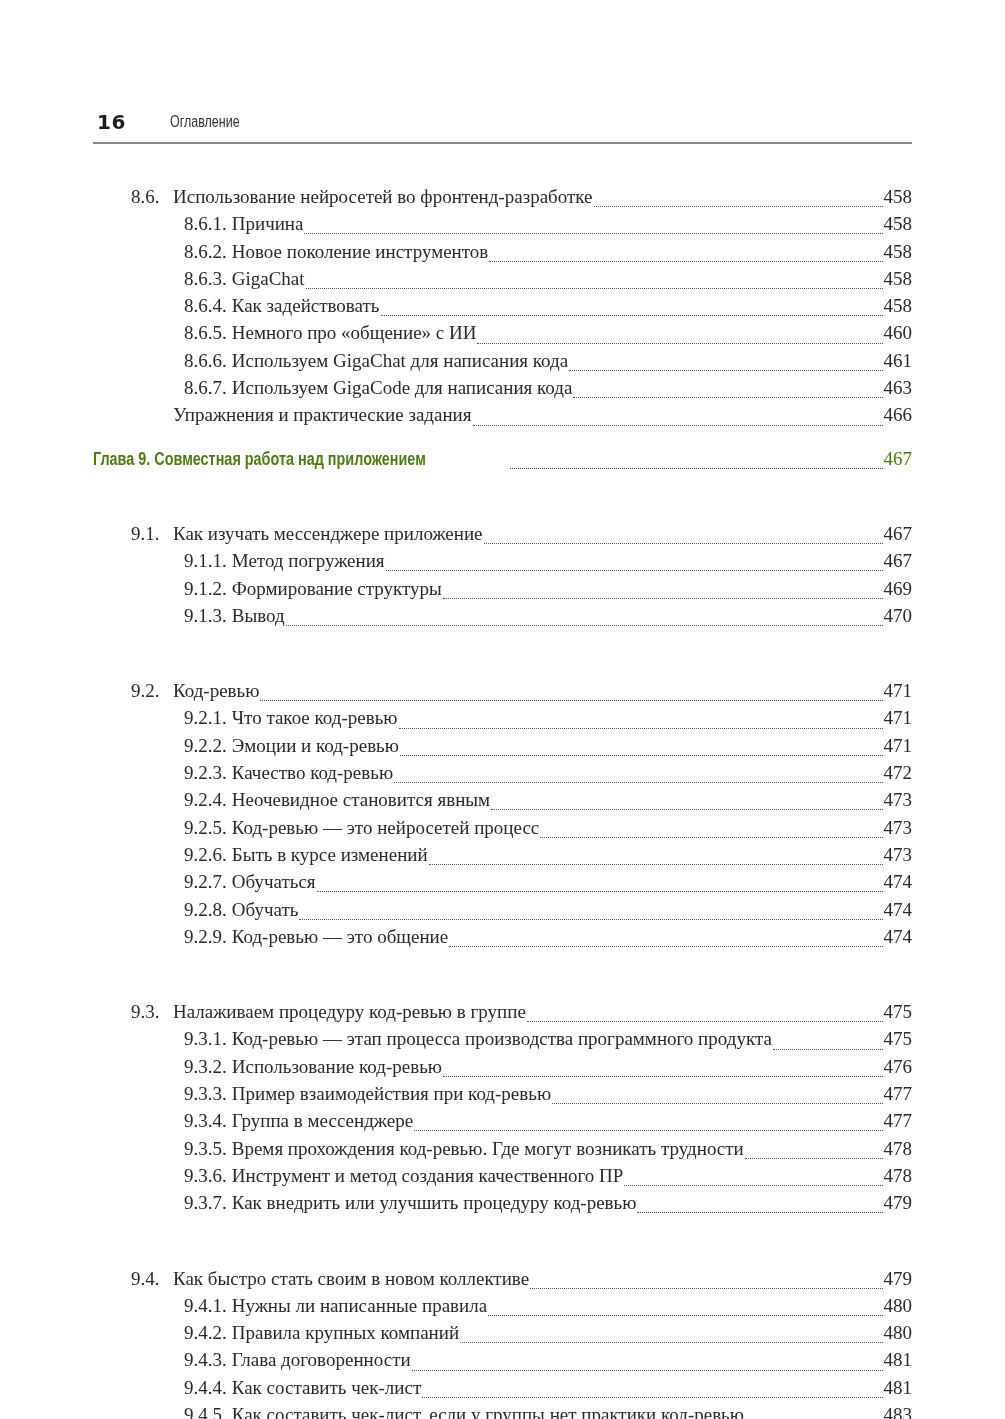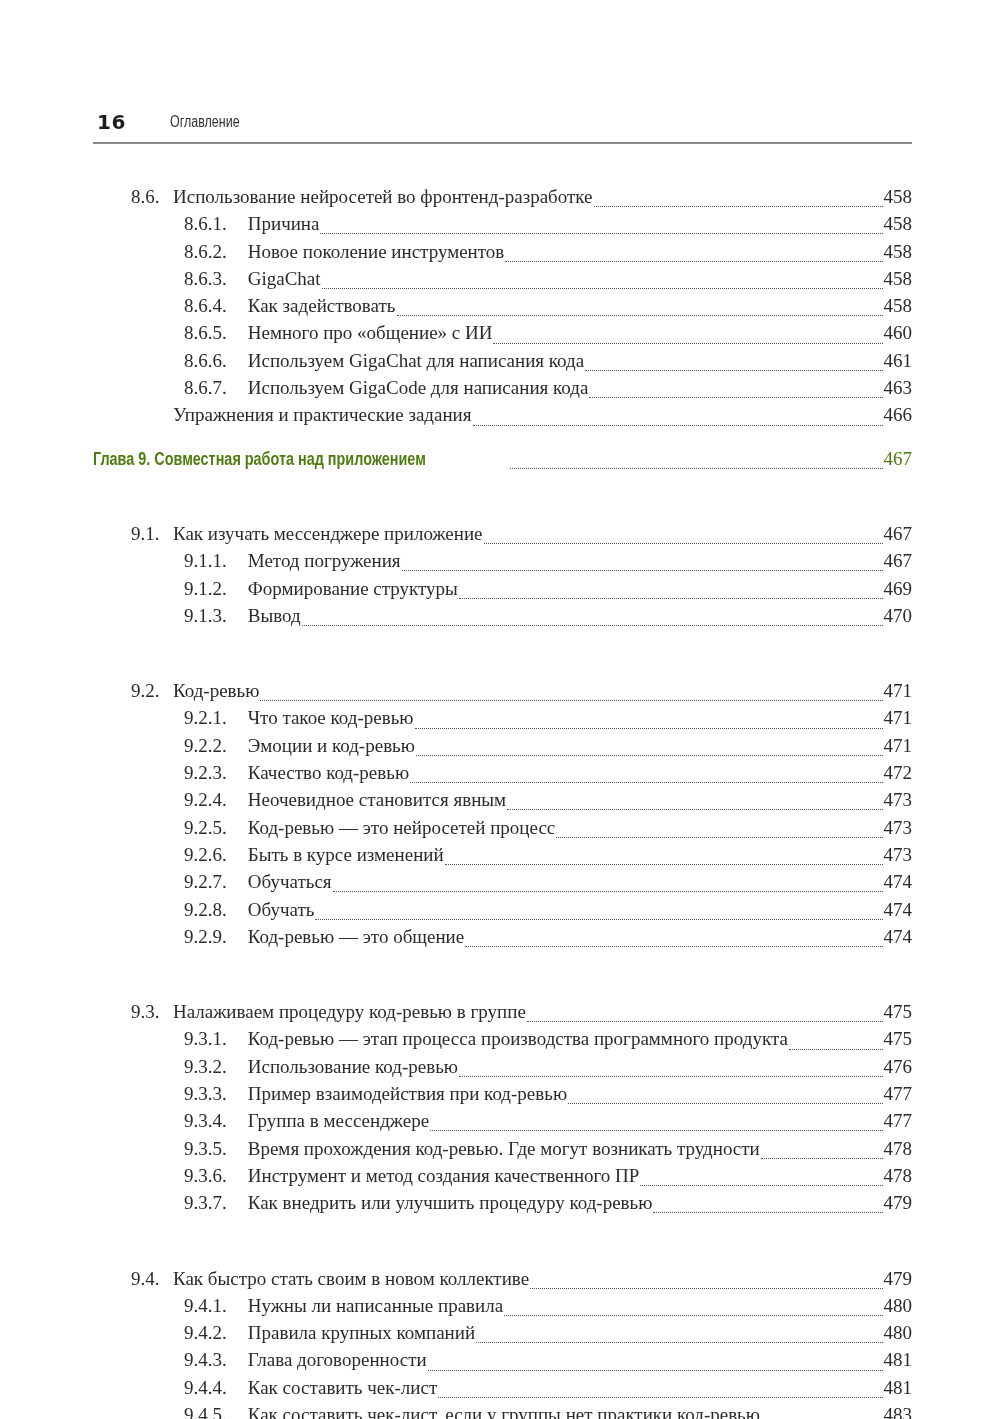--- a/index.html
+++ b/index.html
@@ -38,21 +38,21 @@
     .toc-row .title { flex: none; }
     .toc-row .leader {
       flex: 1 1 auto; overflow: hidden; margin: 0 1px;
       border-bottom: 1.5px dotted #555; height: 0; align-self: center;
       position: relative; top: 7px;
     }
     .toc-row .page { flex: none; text-align: center; }
     .lvl-1 { padding-left: 38px; margin-top: 48px; }
     .lvl-1 .num { width: 42px; }
     .lvl-2 { padding-left: 91px; }
-    .lvl-2 .num { margin-right: 21px; }
+    .lvl-2 .num { margin-right: 5px; }
     .lvl-2b { padding-left: 80px; }
     .chapter {
       font-family: "Liberation Sans", sans-serif; font-weight: bold; font-size: 18px;
       color: #4d7c0f;
     }
     .chapter .title { transform: scaleX(0.8); transform-origin: left center; display: inline-block; width: auto; }
     .spacer-chapter { height: 16px; }
     .spacer-gloss { height: 16px; }
   </style>
 </head>

